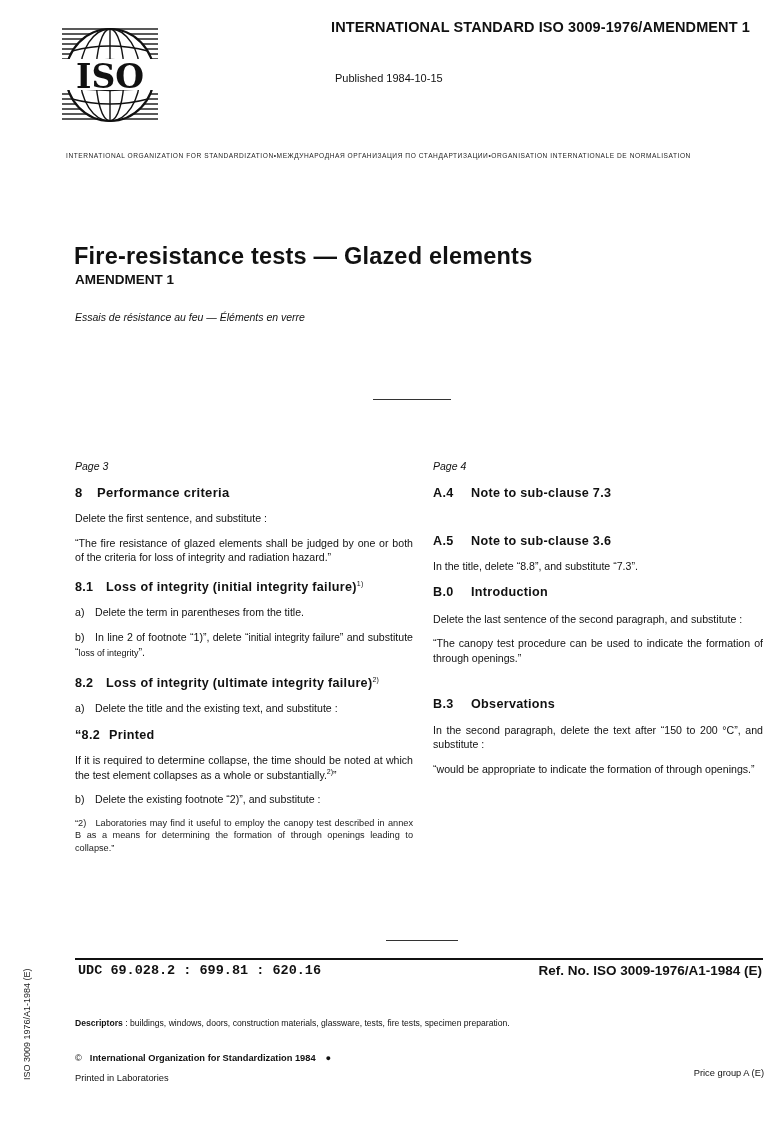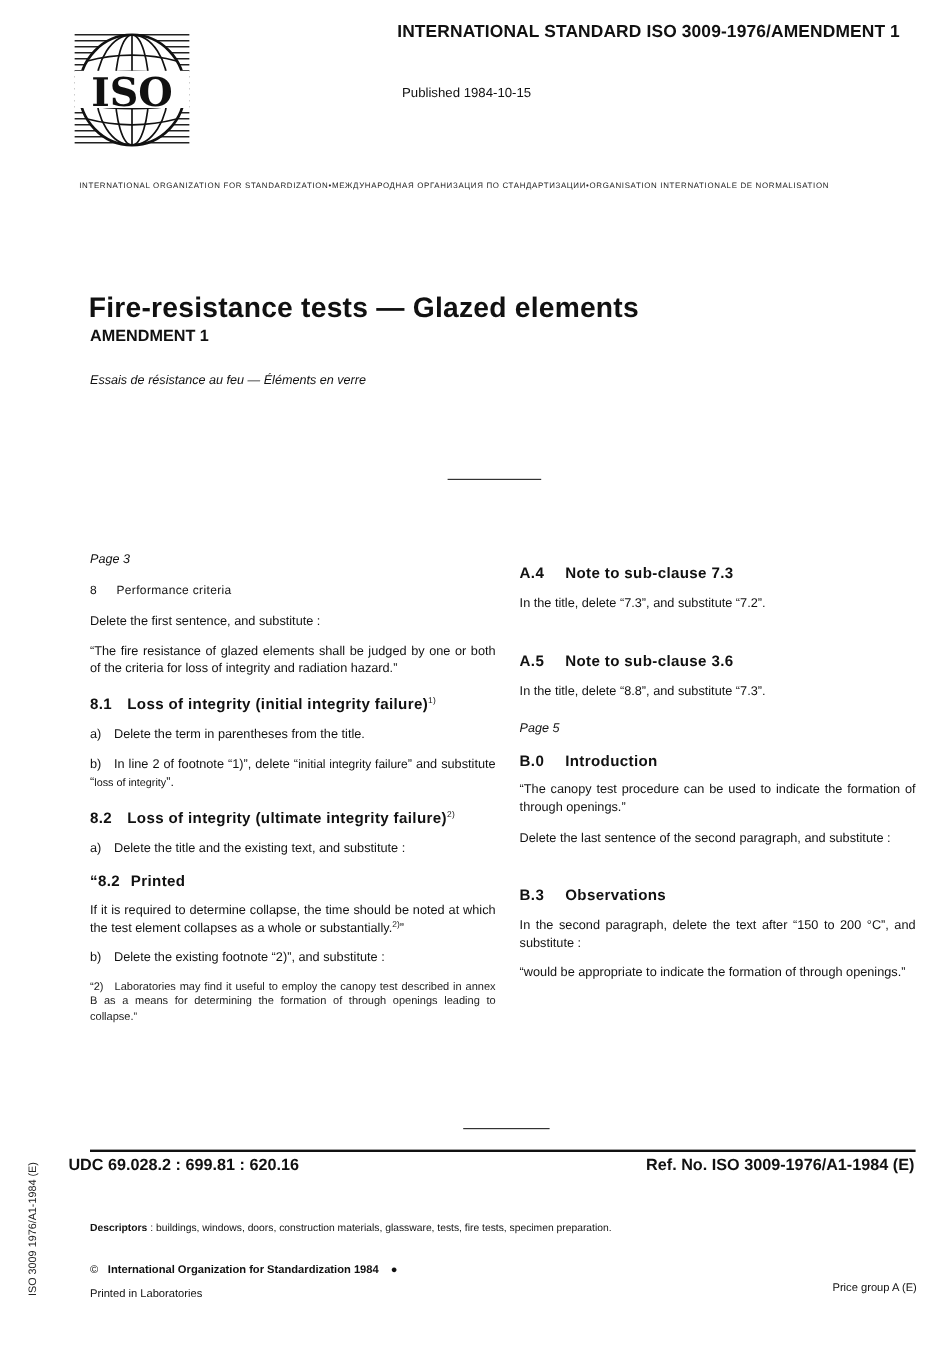--- a/index.html
+++ b/index.html
@@ -8,28 +8,28 @@
     .logo { left:62px; top:26px; width:96px; height:98px; }
     .std-title { left:331px; top:19px; font-size:14.5px; font-weight:bold; letter-spacing:0.1px; white-space:nowrap; }
     .published { left:335px; top:72px; font-size:11px; white-space:nowrap; }
     .org-line { left:66px; top:152px; font-size:6.6px; letter-spacing:0.55px; white-space:nowrap; color:#222; }
     .doc-title { left:74px; top:243px; font-size:23.5px; font-weight:bold; white-space:nowrap; letter-spacing:0.2px; }
     .doc-subtitle { left:75px; top:272px; font-size:13.5px; font-weight:bold; white-space:nowrap; }
     .fr-title { left:75px; top:309px; font-size:10.5px; font-style:italic; line-height:17px; white-space:nowrap; }
     .rule-short { height:1px; background:#333; }
     .col { width:338px; font-size:10.6px; line-height:14.5px; }
     .pagelabel { font-style:italic; font-size:10.5px; }
-    .h2 { font-size:10px; font-weight:normal; letter-spacing:0.3px; white-space:nowrap; }
+    .h2 { font-size:13px; font-weight:bold; letter-spacing:0.3px; white-space:nowrap; }
     .h3 { font-size:12.6px; font-weight:bold; letter-spacing:0.3px; white-space:nowrap; }
     .num { display:inline-block; }
     .just { text-align:justify; }
     .small { font-size:9.2px; line-height:12.5px; color:#222; }
     sup { font-size:7px; vertical-align:super; line-height:0; font-weight:normal; }
     .thick-rule { left:75px; top:958px; width:688px; height:2px; background:#111; }
-    .udc { left:57px; top:963px; font-size:13.5px; font-weight:bold; white-space:nowrap; }
+    .udc { left:78px; top:963px; font-size:13.5px; font-weight:bold; white-space:nowrap;font-family:Liberation Mono, monospace; }
     .ref { right:20px; top:963px; font-size:13.5px; font-weight:bold; white-space:nowrap; }
     .descriptors { left:75px; top:1018px; font-size:8.6px; white-space:nowrap; }
     .copyright { left:75px; top:1053px; font-size:9.3px; font-weight:bold; white-space:nowrap; }
     .printed { left:75px; top:1073px; font-size:9.3px; white-space:nowrap; }
     .price { right:18px; top:1068px; font-size:9.3px; white-space:nowrap; }
     .side-code { left:22px; top:1080px; font-size:9px; transform:rotate(-90deg); transform-origin:left top; white-space:nowrap; color:#222; }
   </style>
 </head>
 <body>
 
@@ -108,38 +108,37 @@
     <span class="num" style="width:34px;">“8.2</span><span>Printed</span>
   </div>
   <div class="just" style="margin-top:11px;">
     <span>If it is required to determine collapse, the time should be noted at which the test element collapses as a whole or substantially.</span><sup>2)</sup><span>”</span>
   </div>
   <div style="margin-top:10px;">b) Delete the existing footnote “2)”, and substitute :</div>
   <div class="just small" style="margin-top:10px;">“2) Laboratories may find it useful to employ the canopy test described in annex B as a means for determining the formation of through openings leading to collapse.”</div>
 </div>
 
 <div class="abs col" style="left:433px; top:459px; width:330px;">
+  <div class="pagelabel">Page 4</div>
 
   <div class="h3" style="margin-top:12px;">
     <span class="num" style="width:38px;">A.4</span><span>Note to sub-clause 7.3</span>
   </div>
-  <div style="margin-top:10px;">In the title, delete “7.3”, and substitute “7.2”.</div>
 
   <div class="h3" style="margin-top:34px;">
     <span class="num" style="width:38px;">A.5</span><span>Note to sub-clause 3.6</span>
   </div>
   <div style="margin-top:10px;">In the title, delete “8.8”, and substitute “7.3”.</div>
 
-  <div class="pagelabel" style="margin-top:17px;">Page 5</div>
 
   <div class="h3" style="margin-top:12px;">
     <span class="num" style="width:38px;">B.0</span><span>Introduction</span>
   </div>
+  <div class="just" style="margin-top:12px;">Delete the last sentence of the second paragraph, and substitute :</div>
   <div class="just" style="margin-top:10px;">“The canopy test procedure can be used to indicate the formation of through openings.”</div>
-  <div class="just" style="margin-top:12px;">Delete the last sentence of the second paragraph, and substitute :</div>
 
   <div class="h3" style="margin-top:32px;">
     <span class="num" style="width:38px;">B.3</span><span>Observations</span>
   </div>
   <div class="just" style="margin-top:11px;">In the second paragraph, delete the text after “150 to 200 °C”, and substitute :</div>
   <div class="just" style="margin-top:10px;">“would be appropriate to indicate the formation of through openings.”</div>
 </div>
 
 <div class="abs rule-short" style="left:386px; top:940px; width:72px;"></div>
 

